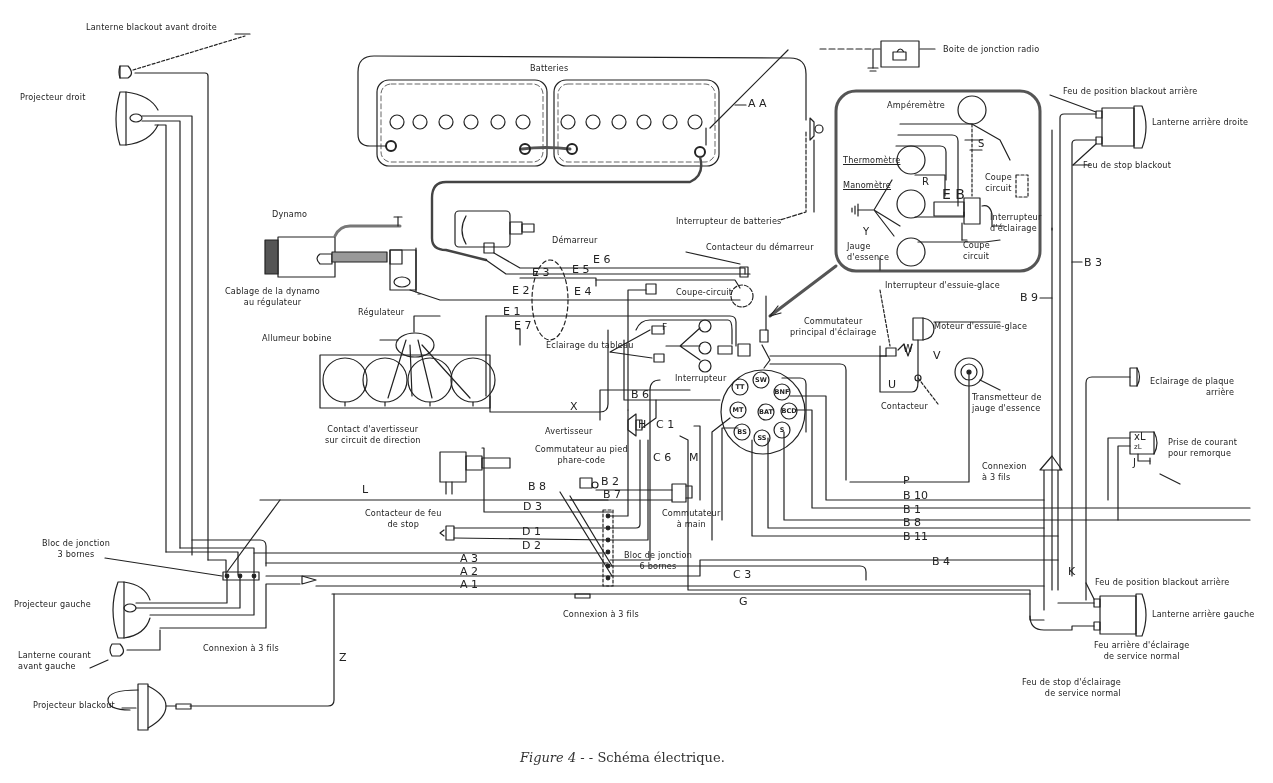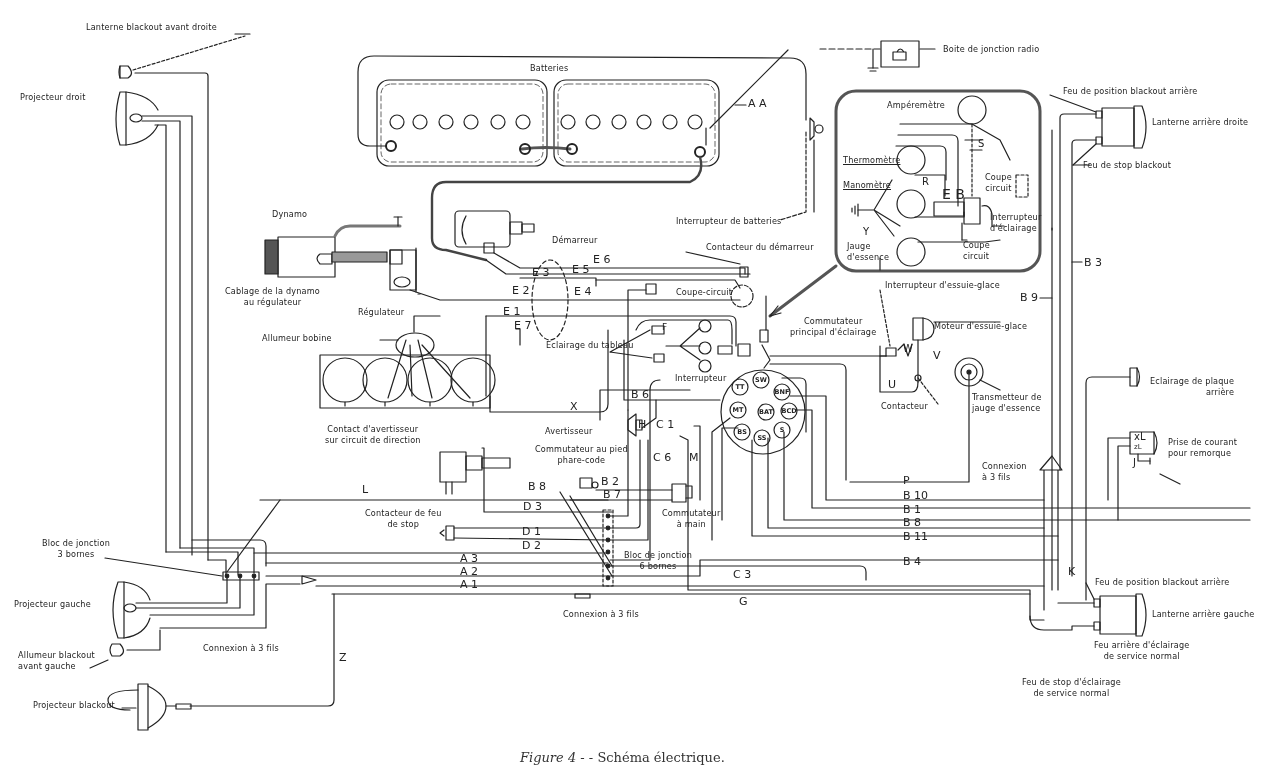--- a/index.html
+++ b/index.html
@@ -508,32 +508,32 @@
     <div>Bloc de jonction</div>
     <div>3 bornes</div>
   </div>
 <div class="lbl" style="left:203px;top:643px;">Connexion à 3 fils</div>
 <div class="lbl" style="left:982px;top:461px;">
     <div>Connexion</div>
     <div>à 3 fils</div>
   </div>
 <div class="lbl" style="left:14px;top:599px;">Projecteur gauche</div>
 <div class="lbl" style="left:18px;top:650px;">
-    <div>Allumeur blackout</div>
+    <div>Lanterne courant</div>
     <div>avant gauche</div>
   </div>
 <div class="lbl" style="left:33px;top:700px;">Projecteur blackout</div>
 
 <div class="lbl" style="left:1095px;top:577px;">Feu de position blackout arrière</div>
 <div class="lbl" style="left:1152px;top:609px;">Lanterne arrière gauche</div>
 <div class="lbl c" style="left:1094px;top:640px;">
     <div>Feu arrière d'éclairage</div>
     <div>de service normal</div>
   </div>
-<div class="lbl c" style="left:1022px;top:677px;">
+<div class="lbl c" style="left:1022px;top:677px;text-align:right;">
     <div>Feu de stop d'éclairage</div>
     <div>de service normal</div>
   </div>
 
 <div class="wire" style="left:532px;top:267px;">E 3</div>
 <div class="wire" style="left:572px;top:264px;">E 5</div>
 <div class="wire" style="left:593px;top:254px;">E 6</div>
 <div class="wire" style="left:512px;top:285px;">E 2</div>
 <div class="wire" style="left:574px;top:286px;">E 4</div>
 <div class="wire" style="left:503px;top:306px;">E 1</div>
@@ -555,21 +555,21 @@
 <div class="wire" style="left:460px;top:566px;">A 2</div>
 <div class="wire" style="left:460px;top:579px;">A 1</div>
 <div class="wire" style="left:733px;top:569px;">C 3</div>
 <div class="wire" style="left:739px;top:596px;">G</div>
 <div class="wire" style="left:339px;top:652px;">Z</div>
 <div class="wire" style="left:903px;top:475px;">P</div>
 <div class="wire" style="left:903px;top:490px;">B 10</div>
 <div class="wire" style="left:903px;top:504px;">B 1</div>
 <div class="wire" style="left:903px;top:517px;">B 8</div>
 <div class="wire" style="left:903px;top:531px;">B 11</div>
-<div class="wire" style="left:903px;top:556px;text-align:right;">B 4</div>
+<div class="wire" style="left:932px;top:556px;text-align:right;">B 4</div>
 <div class="wire" style="left:1068px;top:566px;">K</div>
 <div class="wire" style="left:1084px;top:257px;">B 3</div>
 <div class="wire" style="left:1020px;top:292px;">B 9</div>
 <div class="wire" style="left:933px;top:350px;">V</div>
 <div class="wire" style="left:888px;top:379px;">U</div>
 <div class="wire" style="left:903px;top:343px;font-size:10px;">W</div>
 <div class="wire" style="left:1133px;top:457px;font-size:10px;">J</div>
 <div class="wire" style="left:662px;top:321px;font-size:9px;">F</div>
 <div class="wire" style="left:1134px;top:431px;font-size:10px;">xL</div>
 <div class="wire" style="left:1134px;top:441px;font-size:7px;">zL</div>

